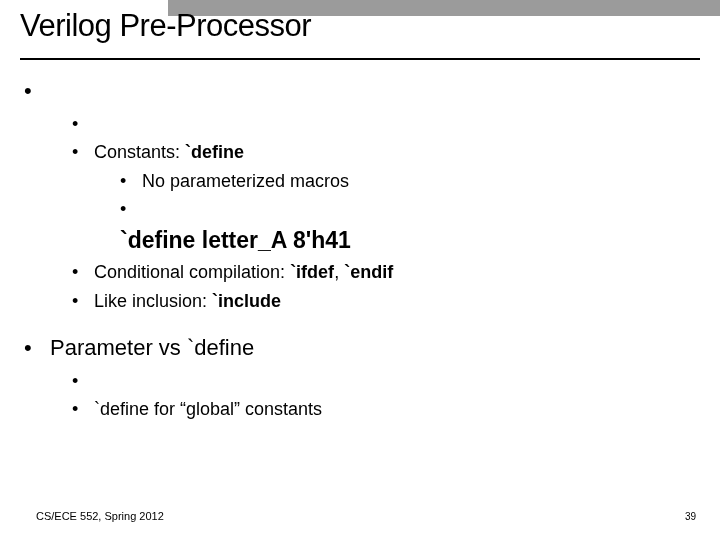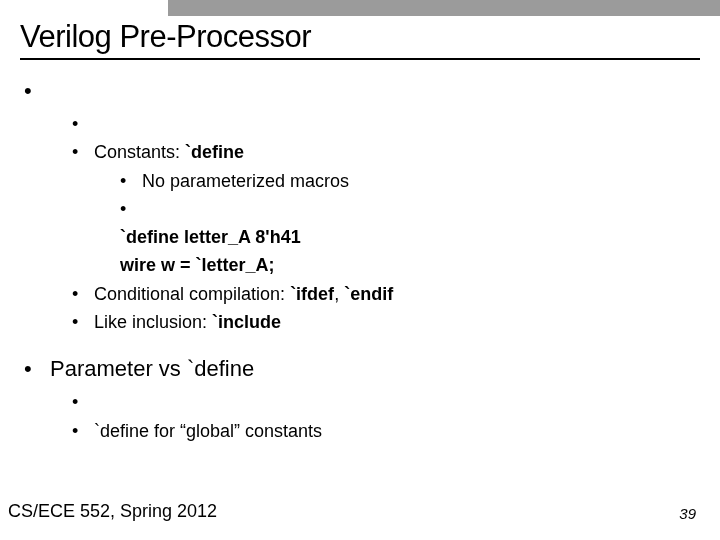--- a/index.html
+++ b/index.html
@@ -14,21 +14,21 @@
   .title-bar {
     position: absolute;
     top: 0;
     left: 168px;
     right: 0;
     height: 16px;
     background: #9b9b9b;
   }
   .title {
     position: absolute;
-    top: 19px;
+    top: 8px;
     left: 20px;
     font-size: 31px;
     color: #000;
     font-weight: normal;
     letter-spacing: -0.5px;
   }
   .hr {
     position: absolute;
     top: 58px;
     left: 20px;
@@ -41,35 +41,34 @@
     top: 78px;
     left: 24px;
     right: 24px;
   }
   .l1 { font-size: 22px; margin-bottom: 8px; display: flex; }
   .l1 .bullet { width: 26px; flex-shrink: 0; }
   .l2 { font-size: 18px; margin-left: 48px; margin-bottom: 4px; display: flex; line-height: 1.35; }
   .l2 .bullet { width: 22px; flex-shrink: 0; }
   .l3 { font-size: 18px; margin-left: 96px; margin-bottom: 4px; display: flex; line-height: 1.35; }
   .l3 .bullet { width: 22px; flex-shrink: 0; }
-  .example { font-size: 18px; margin-left: 96px; margin-bottom: 4px; font-weight: bold; line-height: 1.35; }
+  .example { font-size: 23px; margin-left: 96px; margin-bottom: 4px; font-weight: bold; line-height: 1.35; }
   .bold { font-weight: bold; }
   .gap { height: 18px; }
   .footer-left {
     position: absolute;
     bottom: 18px;
-    left: 8px;
-    font-size: 18px;
+    left: 36px;
+    font-size: 11px;
   }
   .footer-right {
     position: absolute;
     bottom: 18px;
     right: 24px;
-    font-size: 15px;
-    font-style: italic;
+    font-size: 10px;
   }
 </style>
 </head>
 <body>
 
 <div class="title-bar"></div>
 <div class="title">Verilog Pre-Processor</div>
 <div class="hr"></div>
 
 <div class="content">
@@ -92,21 +91,20 @@
   <div class="l3">
     <span class="bullet">•</span>
     <span>No parameterized macros</span>
   </div>
 
   <div class="l3">
     <span class="bullet">•</span>
   </div>
 
   <div class="example">`define letter_A 8'h41</div>
-  <div class="example">wire w = `letter_A;</div>
 
   <div class="l2">
     <span class="bullet">•</span>
     <span>
       <span>Conditional compilation: </span><span class="bold">`ifdef</span><span>, </span><span class="bold">`endif</span>
     </span>
   </div>
 
   <div class="l2">
     <span class="bullet">•</span>

